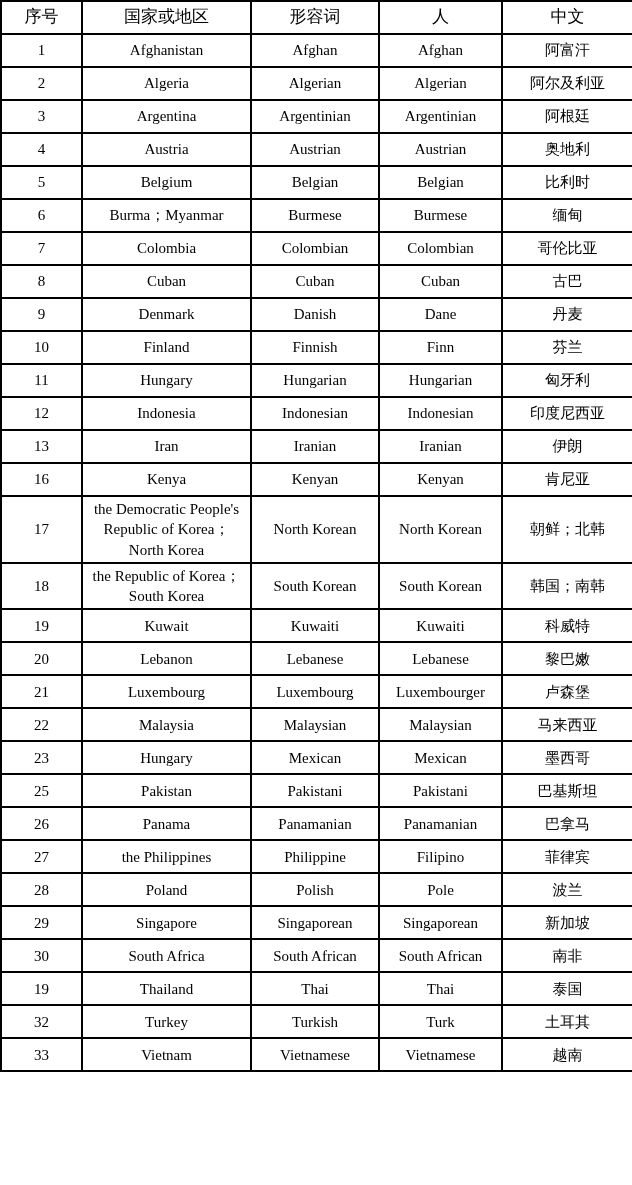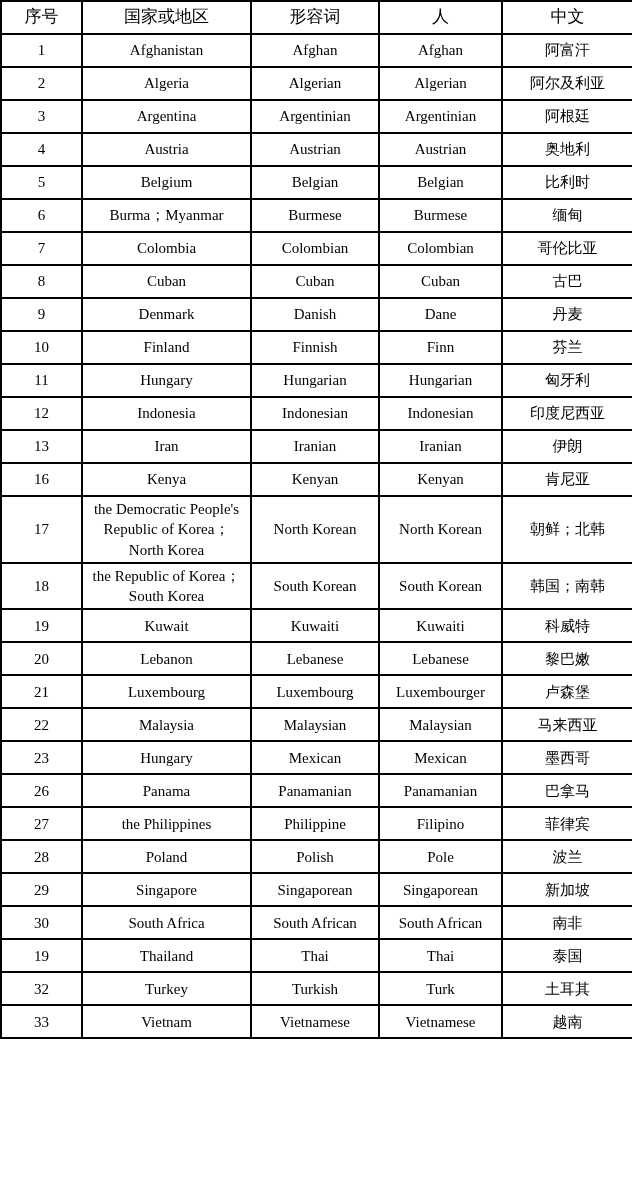--- a/index.html
+++ b/index.html
@@ -206,20 +206,27 @@
     <td class="cn">马来西亚</td>
   </tr>
       <tr>
     <td>23</td>
     <td>Hungary</td>
     <td>Mexican</td>
     <td>Mexican</td>
     <td class="cn">墨西哥</td>
   </tr>
       <tr>
+    <td>25</td>
+    <td>Pakistan</td>
+    <td>Pakistani</td>
+    <td>Pakistani</td>
+    <td class="cn">巴基斯坦</td>
+  </tr>
+      <tr>
     <td>26</td>
     <td>Panama</td>
     <td>Panamanian</td>
     <td>Panamanian</td>
     <td class="cn">巴拿马</td>
   </tr>
       <tr>
     <td>27</td>
     <td>the Philippines</td>
     <td>Philippine</td>

